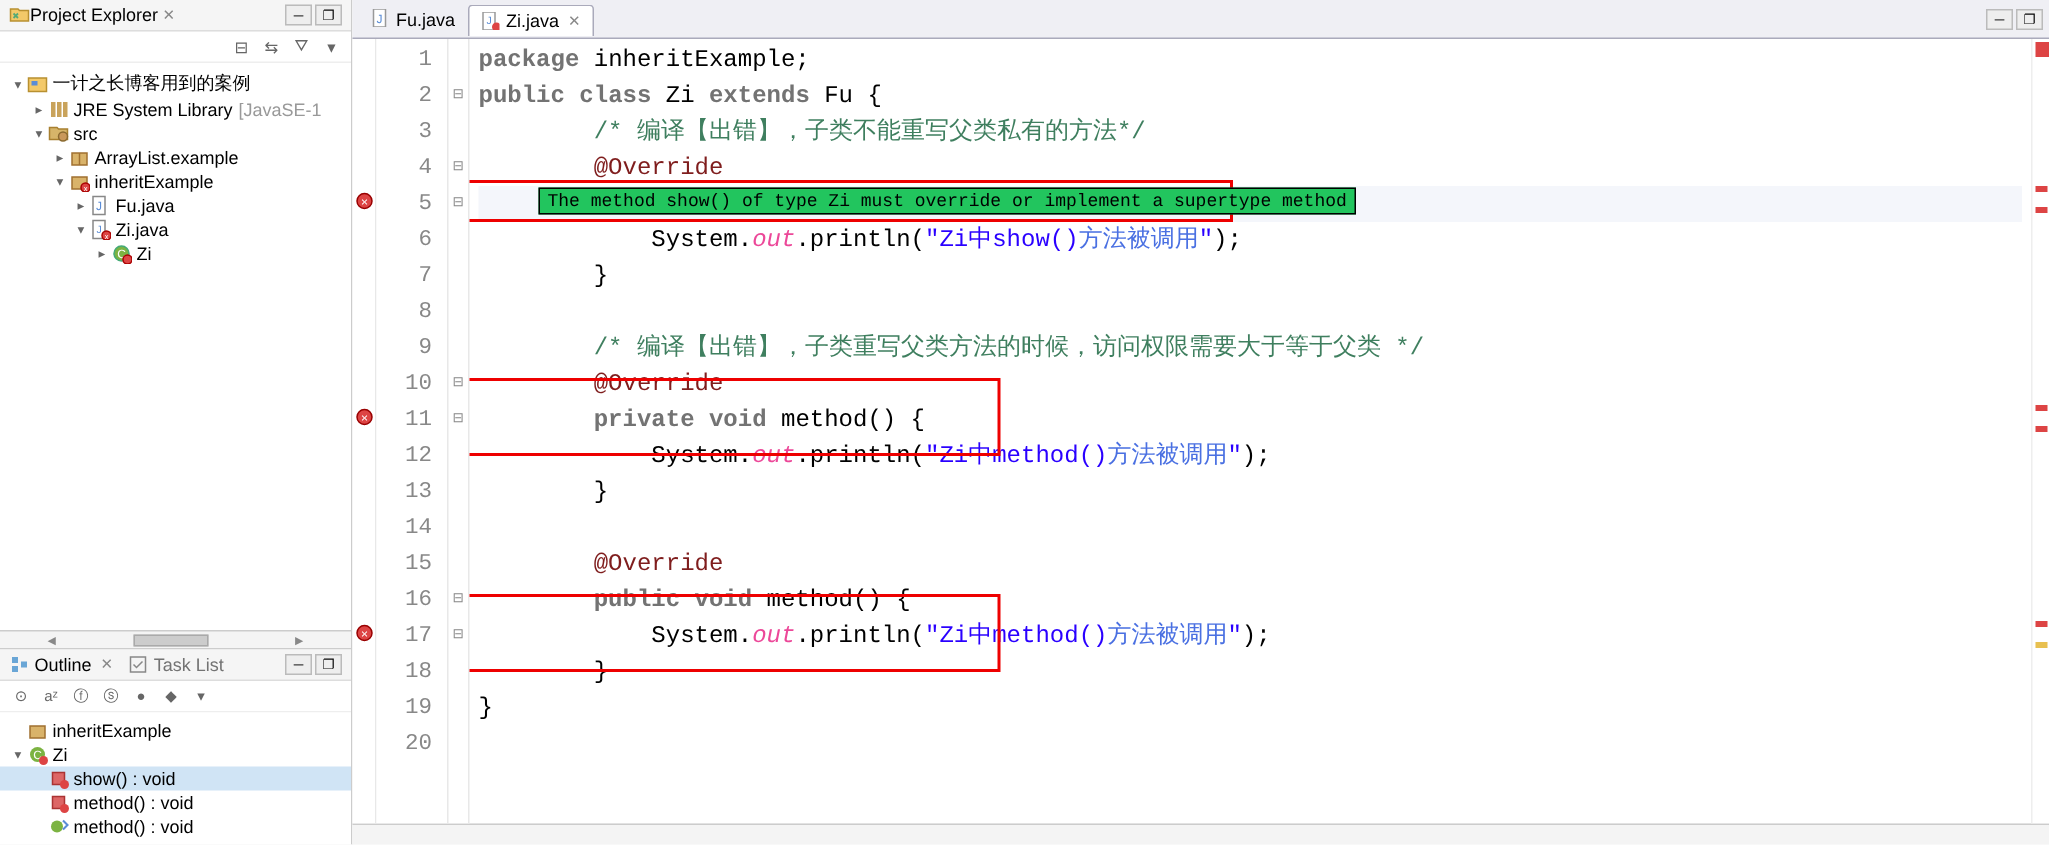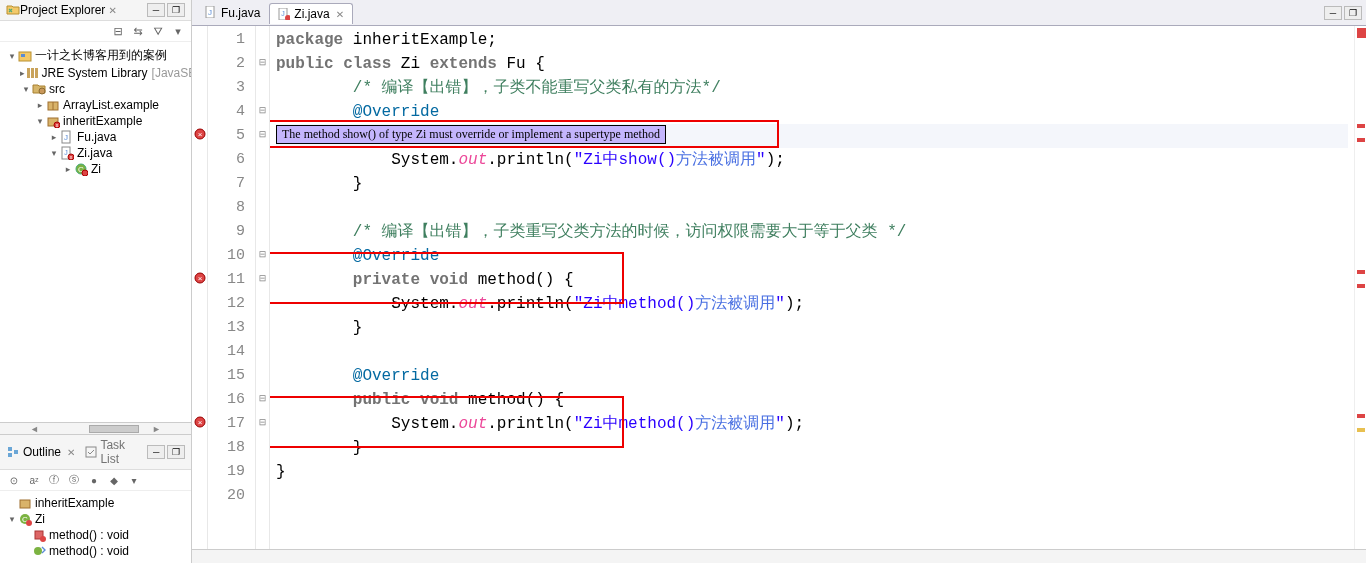--- a/index.html
+++ b/index.html
@@ -1,18 +1,18 @@
 <!DOCTYPE html>
 <html><head>
 <meta charset="utf-8">
 <style>
 * { margin: 0; padding: 0; box-sizing: border-box; }
 body { font-family: "Microsoft YaHei", Tahoma, sans-serif; font-size: 12px; background: #f0f0f0; color: #000; overflow: hidden; }
 .app { display: flex; width: 1366px; height: 563px; background: #fff; }
-.left-panel { width: 192px; display: flex; flex-direction: column; border-right: 1px solid #ccc; }
+.left-panel { width: 235px; display: flex; flex-direction: column; border-right: 1px solid #ccc; }
 .view-header { display: flex; align-items: center; padding: 3px 6px; border-bottom: 1px solid #ddd; background: #f5f5f5; }
 .view-icon { width: 14px; height: 14px; display: inline-flex; align-items: center; justify-content: center; }
 .view-title-text { font-weight: normal; }
 .close-x { font-size: 10px; color: #888; margin-left: 3px; }
 .spacer { flex: 1; }
 .win-ctrl { display: flex; gap: 2px; }
 .win-btn { width: 18px; height: 14px; border: 1px solid #bbb; background: #eee; display: flex; align-items: center; justify-content: center; font-size: 9px; cursor: pointer; }
 .toolbar-icons { display: flex; gap: 6px; padding: 3px 6px; border-bottom: 1px solid #eee; justify-content: flex-end; align-items: center; }
 .toolbar-icons .ti { width: 14px; height: 14px; display: inline-flex; align-items: center; justify-content: center; color: #666; font-size: 11px; cursor: pointer; }
 .tree { flex: 1; padding: 4px 0; overflow: auto; background: #fff; }
@@ -52,25 +52,25 @@
 .ann-gutter .ann { height: 24px; display: flex; align-items: center; justify-content: center; }
 .ann-gutter .err svg { display: block; }
 .fold-gutter { width: 14px; border-right: 1px solid #e8e8e8; background: #fff; }
 .fold-gutter .fold { height: 24px; display: flex; align-items: center; justify-content: center; font-size: 9px; color: #888; }
 .code { flex: 1; font-family: Consolas, "Courier New", monospace; font-size: 16px; padding: 2px 6px; position: relative; overflow: hidden; }
 .code .line { height: 24px; line-height: 24px; white-space: pre; position: relative; }
 .code .line.hl { background: #f4f6fb; width: 100%; }
 .kw { color: #737373; font-weight: bold; }
 .str { color: #2a00ff; }
 .cmt { color: #3f7f5f; }
-.ann-txt { color: #0369a1; }
+.ann-txt { color: #7f1d1d; }
 .it { font-style: italic; color: #ec4899; }
 .cjk-blue { color: #4a70e2; }
 
-.tooltip-box { position: absolute; border: 1px solid #000; background: #c4b5fd; padding: 1px 5px; font-size: 12px; font-family: Liberation Serif, serif; z-index: 20; }
+.tooltip-box { position: absolute; border: 1px solid #000; background: #22c55e; padding: 1px 5px; font-size: 12px; font-family: Liberation Mono, monospace; z-index: 20; margin-left: 40px; }
 .red-box { position: absolute; border: 2px solid #e00; z-index: 10; pointer-events: none; }
 .right-strip { width: 12px; border-left: 1px solid #eee; background: #fff; position: relative; }
 .rs-mark { position: absolute; width: 8px; height: 4px; left: 2px; }
 .rs-red { background: #d44; }
 .rs-warn { background: #e8c050; }
 .rs-errtop { width: 10px; height: 10px; background: #d44; top: 2px; }
 .bot-scroll { height: 14px; border-top: 1px solid #ccc; background: #f4f4f4; }
 </style>
 </head>
 <body>
@@ -246,20 +246,30 @@
         <div class="tree-node indent0">
           <span class="expander">▾</span>
           <span class="tree-icon">
               <svg width="14" height="14">
                 <circle cx="7" cy="7" r="5" fill="#7cb342"></circle>
                 <text x="7" y="10" font-size="8" fill="#fff" text-anchor="middle">C</text>
                 <circle cx="11" cy="11" r="3" fill="#d44"></circle>
               </svg>
             </span>
           <span>Zi</span>
+        </div>
+        <div class="tree-node indent1 selected">
+          <span class="expander"> </span>
+          <span class="tree-icon">
+              <svg width="14" height="14">
+                <rect x="3" y="3" width="8" height="8" fill="#d66" stroke="#a33"></rect>
+                <circle cx="11" cy="11" r="3" fill="#d44"></circle>
+              </svg>
+            </span>
+          <span>show() : void</span>
         </div>
         <div class="tree-node indent1">
           <span class="expander"> </span>
           <span class="tree-icon">
               <svg width="14" height="14">
                 <rect x="3" y="3" width="8" height="8" fill="#d66" stroke="#a33"></rect>
                 <circle cx="11" cy="11" r="3" fill="#d44"></circle>
               </svg>
             </span>
           <span>method() : void</span>

